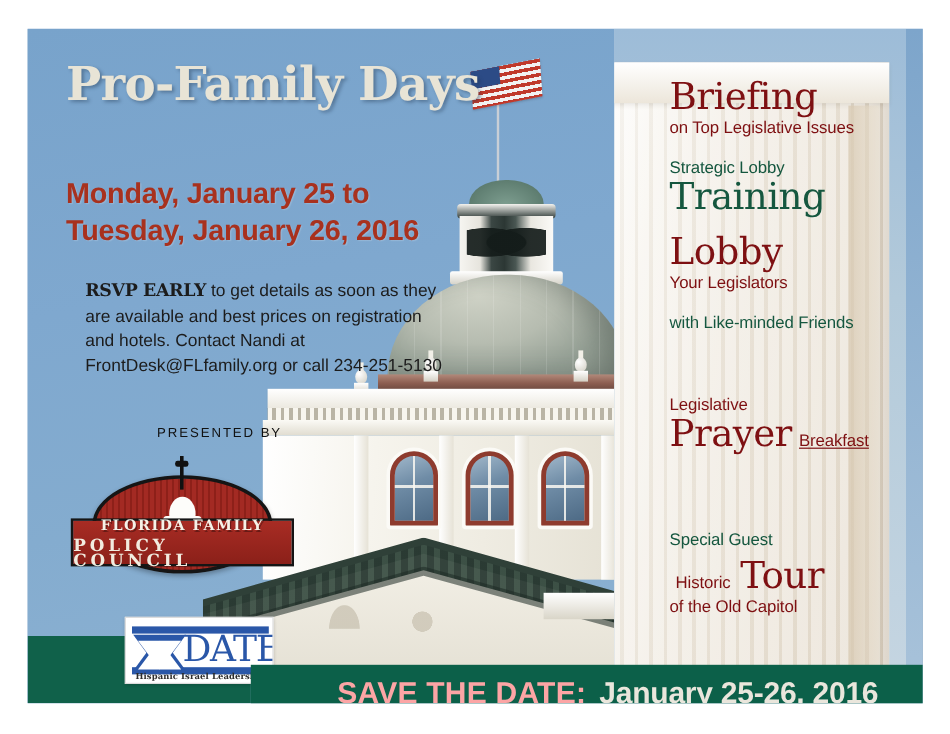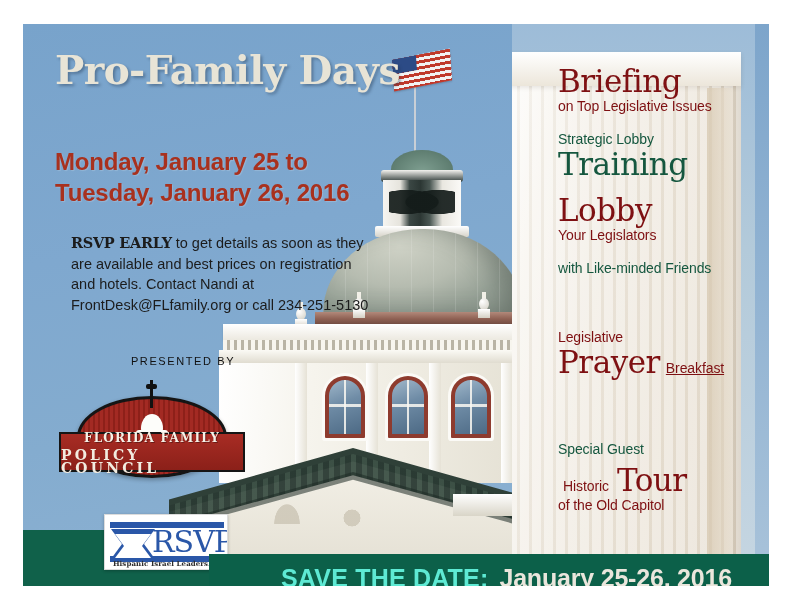--- a/index.html
+++ b/index.html
@@ -371,21 +371,21 @@
     position:absolute; left:0; top:506px; width:186px; height:56px;
     background:#10614a;
   }
   .green-banner {
     position:absolute; left:186px; top:530px; width:560px; height:49px;
     background:#0c6049;
     display:flex; align-items:center;
   }
   .green-banner .save {
     font-family:"Liberation Sans", sans-serif; font-weight:700;
-    font-size:25px; color:#5eead4; letter-spacing:.2px;
+    font-size:25px; color:#fca5a5; letter-spacing:.2px;
     margin-left:72px;
   }
   .green-banner .dt {
     font-family:"Liberation Sans", sans-serif; font-weight:700;
     font-size:25px; color:#eae6dc; letter-spacing:-.2px;
     margin-left:11px;
   }
 
   
   .rlist { position:absolute; left:489px; top:0; width:257px; height:562px; }
@@ -515,21 +515,21 @@
 
   <div class="hilc">
     <div class="hilc-stripe-t"></div>
     <div class="hilc-stripe-b"></div>
     <div class="hilc-star">
       <span></span>
         <span></span>
         <i></i>
         <i></i>
     </div>
-    <div class="hilc-text">RSVP</div>
+    <div class="hilc-text">DATE</div>
     <div class="hilc-cap">Hispanic Israel Leadership Coalition</div>
   </div>
 
   <div class="rlist">
 
     <div class="ritem i-brief">
       <div class="big red">Briefing</div>
       <div class="small red">on Top Legislative Issues</div>
     </div>
 

